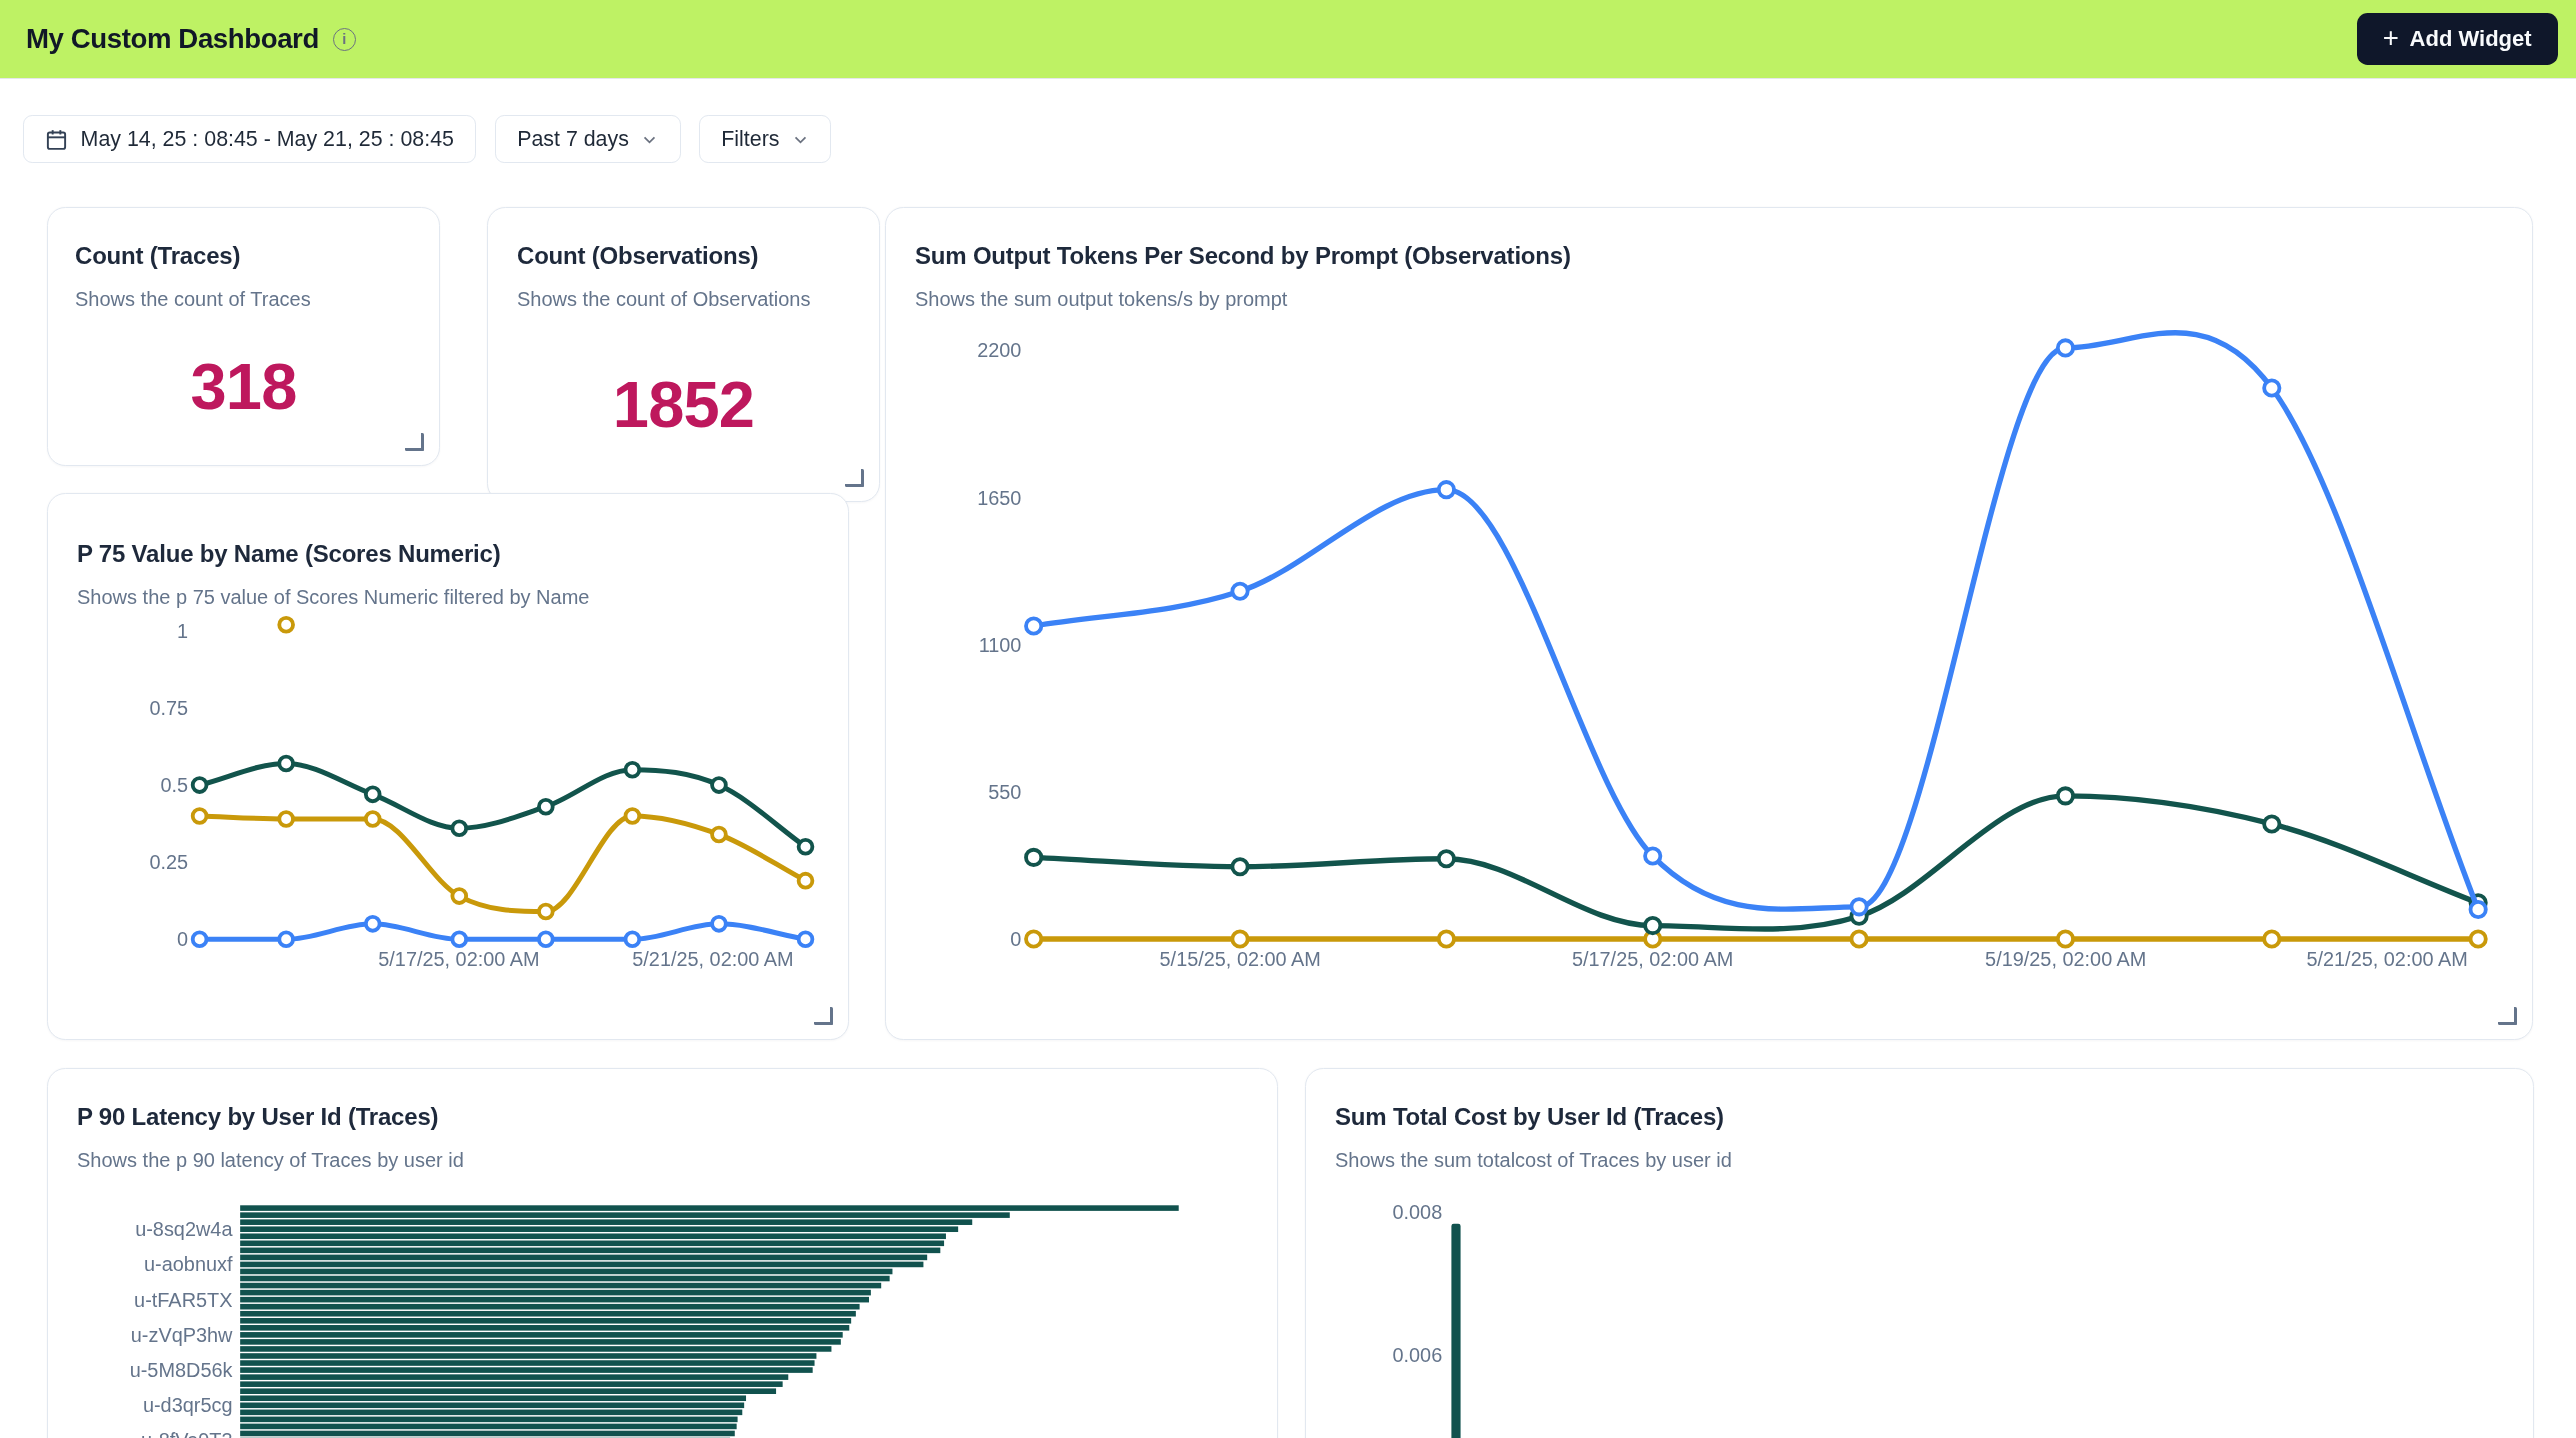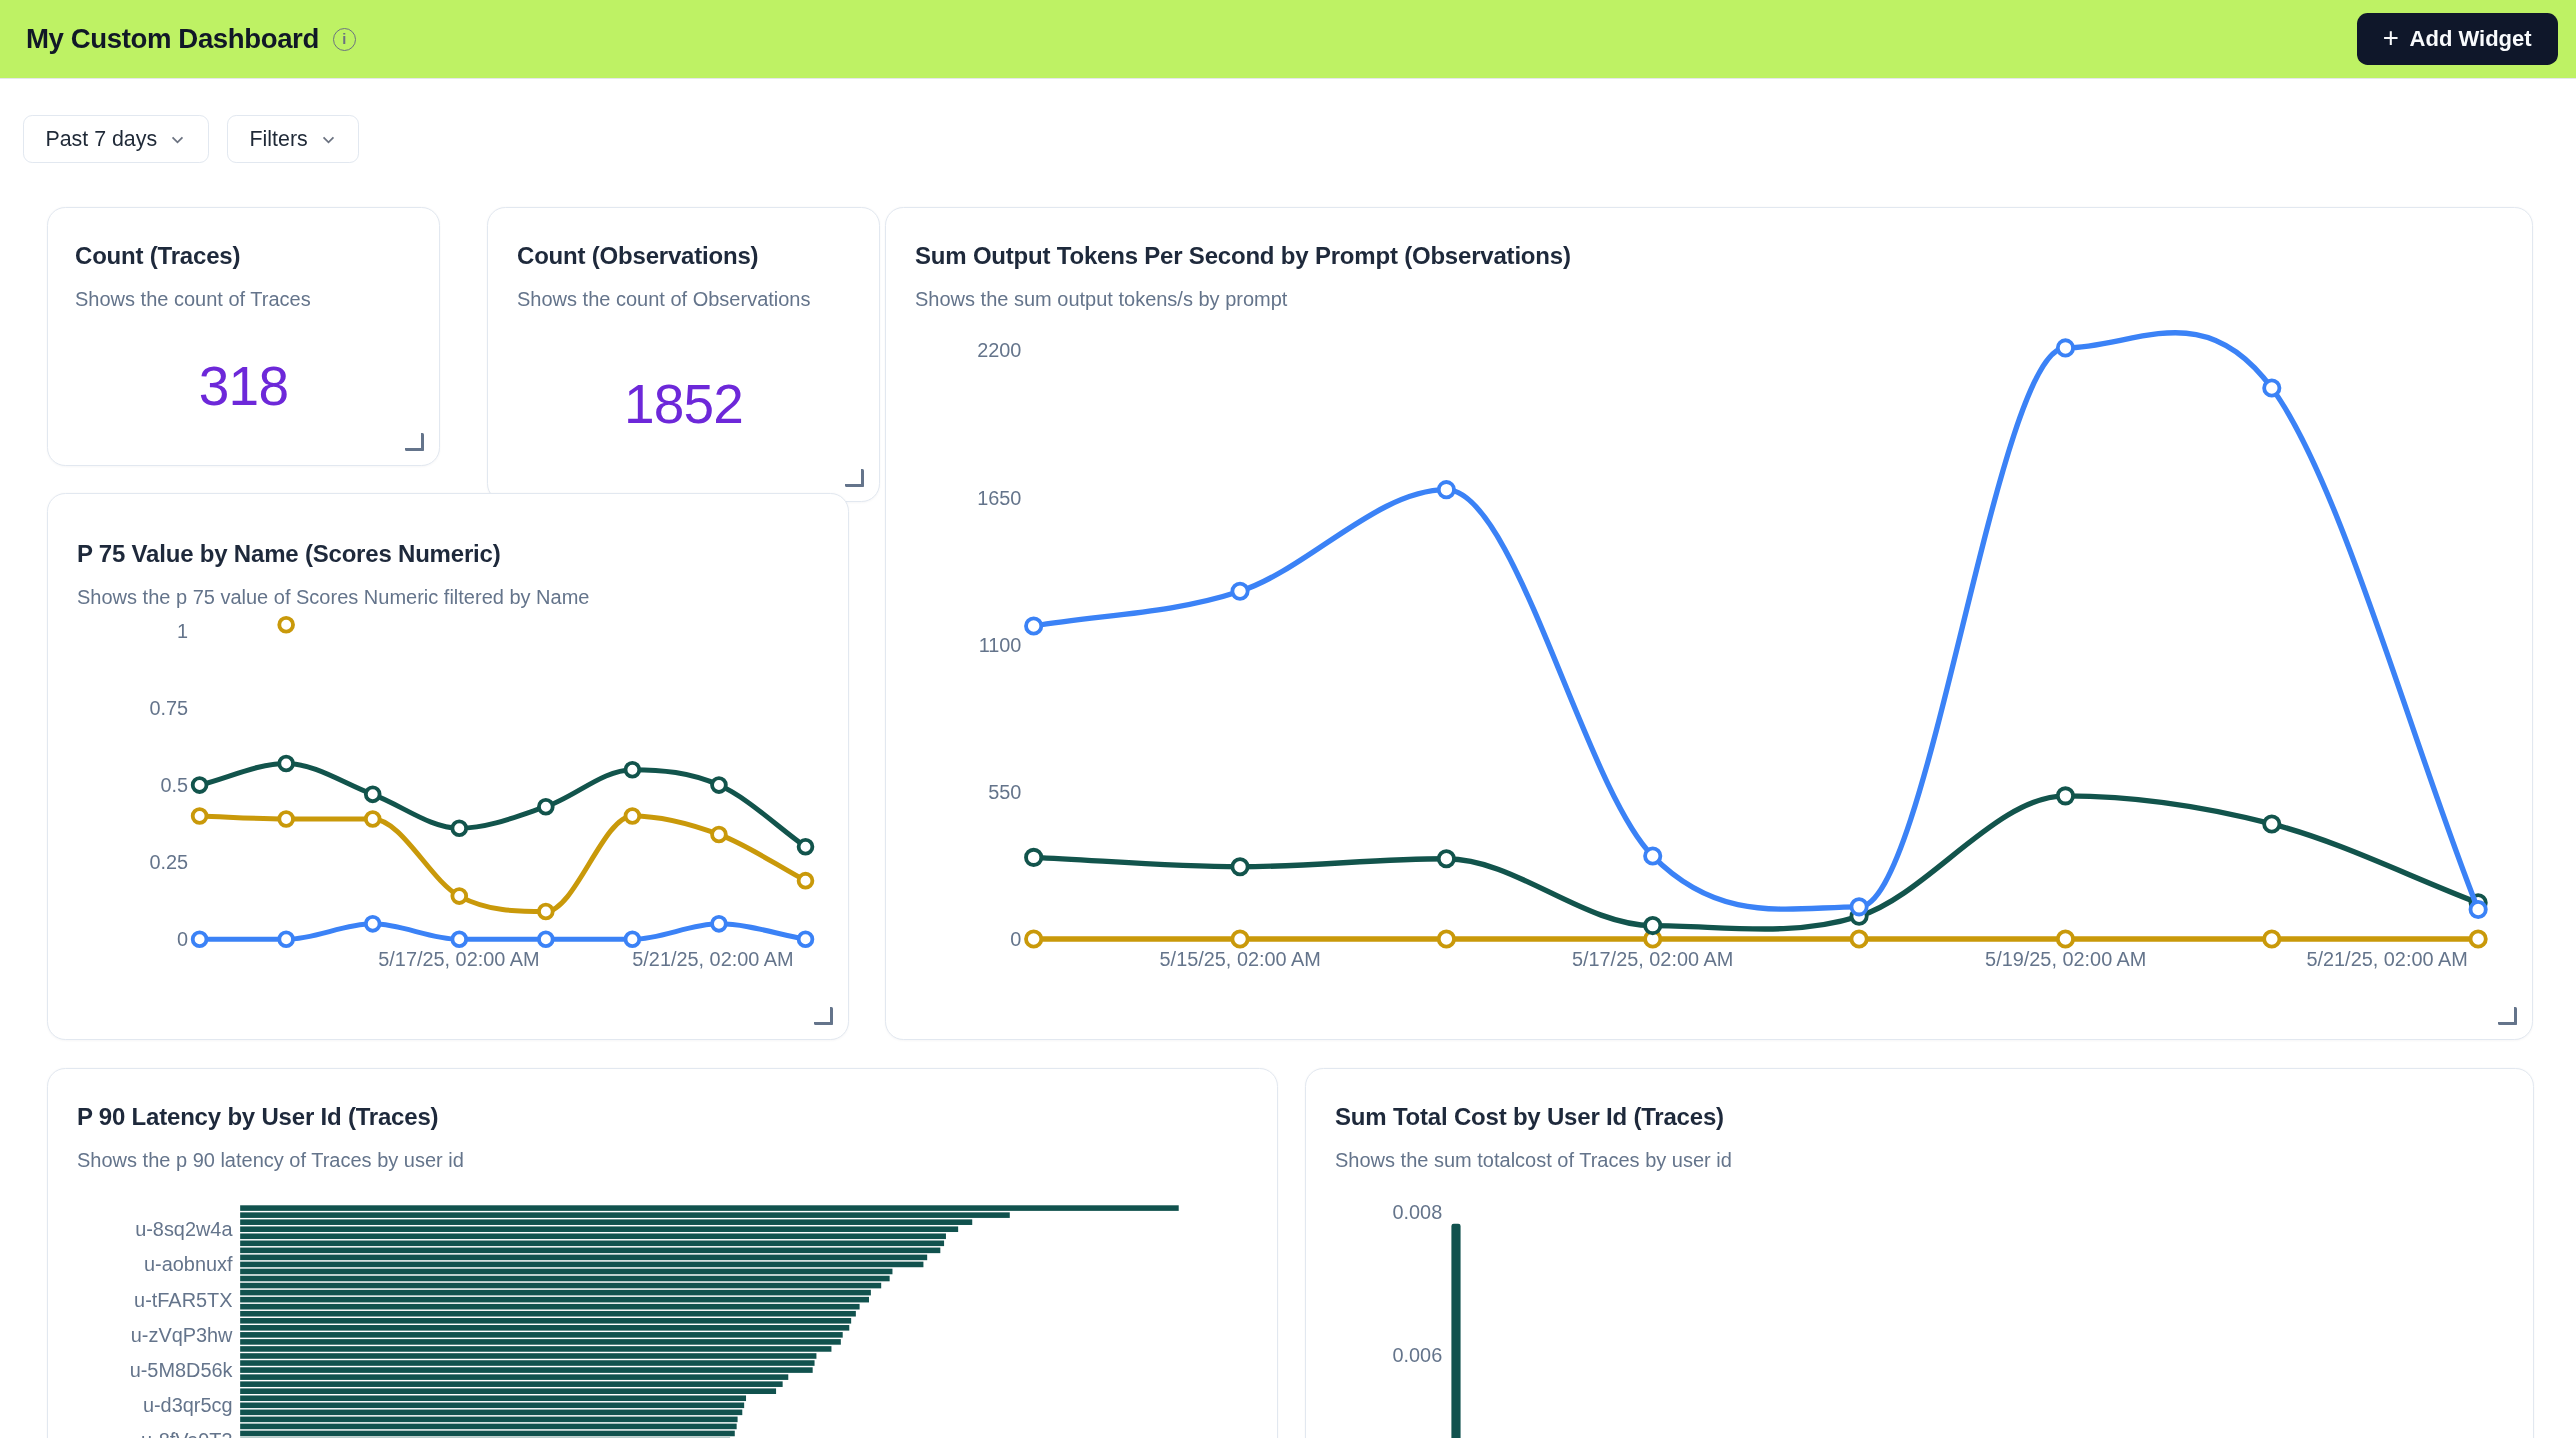--- a/index.html
+++ b/index.html
@@ -29,41 +29,50 @@
   .chevron-icon { width:17px; height:17px; }
   .cal-icon { width:23px; height:24.5px; }
 
   
   .card { position:absolute; background:#fff; border:1.5px solid #e2e8f0; border-radius:18.4px;
     box-shadow:0 0.8px 2.3px rgba(15,23,42,.04); padding:34px 29px; overflow:hidden; }
   .card-title { font-size:24px; font-weight:600; color:#1e293b; letter-spacing:-0.2px; }
   .card-desc { margin-top:18.4px; font-size:20px; color:#64748b; }
   .count-value { position:absolute; left:0; right:0; top:130px; bottom:31px;
     display:flex; align-items:center; justify-content:center;
-    font-size:55px; font-weight:400; color:#6d28d9; letter-spacing:-0.8px; }
+    font-size:65px; font-weight:700; color:#be185d; letter-spacing:-0.8px; }
   .resize-handle { position:absolute; right:15.3px; bottom:13.8px; width:18.4px; height:18.4px;
     border-right:3.8px solid #64748b; border-bottom:3.8px solid #64748b; border-radius:1.5px;
     cursor:nwse-resize; }
   .chart-svg { position:absolute; left:0; top:0; }
 </style>
 </head>
 <body>
 
 <header class="topbar">
   <div class="title-wrap">
     <h1 class="page-title">My Custom Dashboard</h1>
     <span class="info-icon">i</span>
   </div>
   <button class="add-widget">
     <span class="plus-icon">+</span>
     <span>Add Widget</span>
   </button>
 </header>
 
 <div class="filters-row">
+  <div class="pill">
+    <svg class="cal-icon" viewBox="0 0 24 24" fill="none" stroke="#334155" stroke-width="2">
+      <rect x="3" y="5" width="18" height="17" rx="2"></rect>
+      <line x1="8" y1="2.5" x2="8" y2="7"></line>
+      <line x1="16" y1="2.5" x2="16" y2="7"></line>
+      <line x1="3" y1="10" x2="21" y2="10"></line>
+    </svg>
+    <span>May 14, 25 : 08:45 - May 21, 25 : 08:45</span>
+  </div>
   <div class="pill">
     <span>Past 7 days</span>
     <svg class="chevron-icon" viewBox="0 0 24 24" fill="none" stroke="#6b7280" stroke-width="2.5">
         <polyline points="5,9 12,16 19,9"></polyline>
       </svg>
   </div>
   <div class="pill">
     <span>Filters</span>
     <svg class="chevron-icon" viewBox="0 0 24 24" fill="none" stroke="#6b7280" stroke-width="2.5">
         <polyline points="5,9 12,16 19,9"></polyline>

